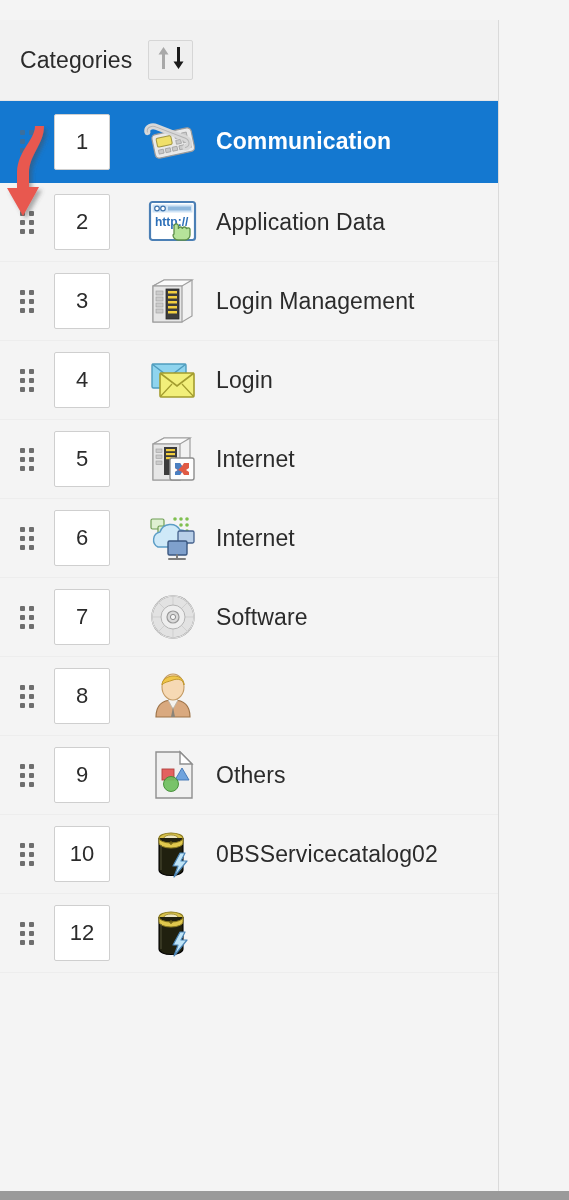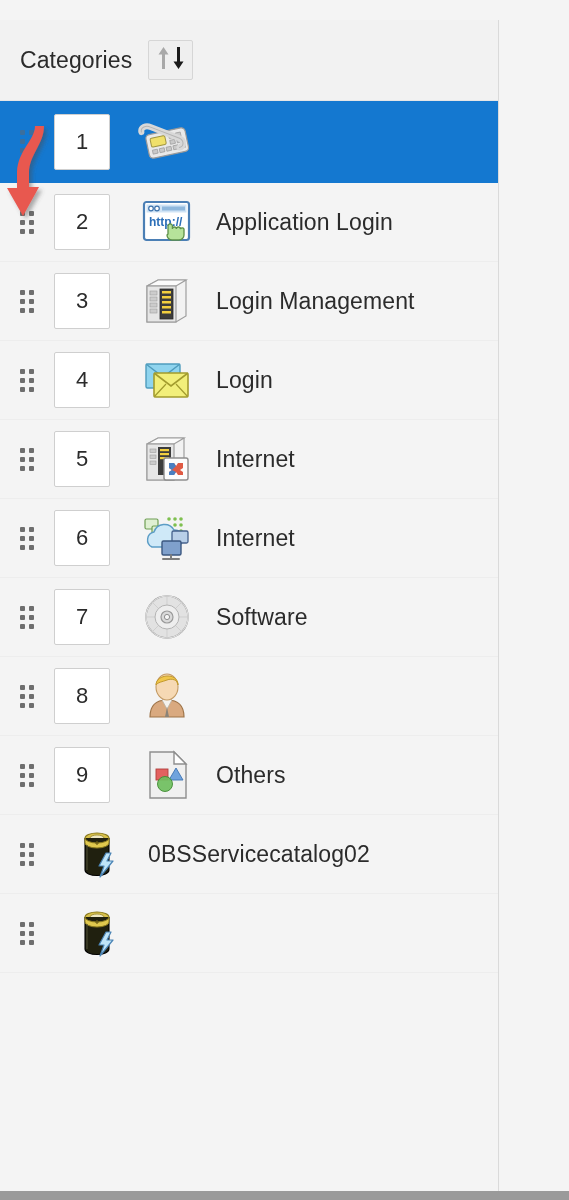--- a/index.html
+++ b/index.html
@@ -117,20 +117,21 @@
   }
 
   
   .icon-cell {
     flex: none;
     width: 70px;
     height: 60px;
     margin-left: 28px;
     display: flex;
     align-items: center;
+    justify-content: center;
   }
   .icon-cell svg { display: block; }
 
   .row-label {
     font-size: 23px;
     color: #2b2b2b;
     margin-left: 8px;
     white-space: nowrap;
     letter-spacing: 0.1px;
   }
@@ -207,20 +208,21 @@
                   <rect x="20" y="34" width="5" height="4"></rect>
                <rect x="27" y="34" width="5" height="4"></rect>
                   <rect x="34" y="34" width="5" height="4"></rect>
                <rect x="41" y="34" width="5" height="4"></rect>
              </g>
              <path d="M6 14 C6 9, 12 8, 16 11 L42 28 C46 31, 45 37, 40 37" fill="none" stroke="#d8d8d8" stroke-width="6" stroke-linecap="round"></path>
              <path d="M6 14 C6 9, 12 8, 16 11 L42 28 C46 31, 45 37, 40 37" fill="none" stroke="#b4b4b4" stroke-width="1" stroke-linecap="round"></path>
            </g>
             </svg>
           </div>
+          <div class="row-label">Communication</div>
         </div>
         <div class="row">
           <div class="drag-handle">
             <i></i>
             <i></i>
             <i></i>
             <i></i>
             <i></i>
             <i></i>
           </div>
@@ -231,21 +233,21 @@
            <rect x="8.5" y="11.5" width="40" height="8" fill="#cfe3f5"></rect>
            <circle cx="13" cy="15.5" r="2.3" fill="#ffffff" stroke="#3c72ac" stroke-width="1.2"></circle>
            <circle cx="19" cy="15.5" r="2.3" fill="#ffffff" stroke="#3c72ac" stroke-width="1.2"></circle>
            <rect x="24" y="13.5" width="23" height="4" fill="#8fb8dd"></rect>
            <text x="11" y="33" font-family="Liberation Sans, sans-serif" font-size="12" font-weight="bold" fill="#2c6fb8">http://</text>
            <g transform="translate(26,27)">
              <path d="M4 14 L4 6 a2.2 2.2 0 1 1 4.4 0 L8.4 9 a2 2 0 0 1 4 0 a2 2 0 0 1 4 0 a2 2 0 0 1 3.6 0 l0 6 a5 5 0 0 1 -5 5 l-7 0 a5 5 0 0 1 -5 -5 z" fill="#b6e39a" stroke="#5d8f48" stroke-width="1.3"></path>
            </g>
             </svg>
           </div>
-          <div class="row-label">Application Login</div>
+          <div class="row-label">Application Data</div>
         </div>
         <div class="row">
           <div class="drag-handle">
             <i></i>
             <i></i>
             <i></i>
             <i></i>
             <i></i>
             <i></i>
           </div>
@@ -436,20 +438,21 @@
         </div>
         <div class="row">
           <div class="drag-handle">
             <i></i>
             <i></i>
             <i></i>
             <i></i>
             <i></i>
             <i></i>
           </div>
+          <div class="num-box">10</div>
           <div class="icon-cell">
             <svg width="58" height="58" viewBox="0 0 58 58">
               <ellipse cx="27" cy="13" rx="12" ry="5" fill="#d8c14a" stroke="#8a7a1f" stroke-width="1.1"></ellipse>
            <ellipse cx="27" cy="13" rx="7" ry="3" fill="#efe8c2" stroke="#9c8c38" stroke-width="0.9"></ellipse>
            <path d="M15 13 L15 45 a12 5.5 0 0 0 24 0 L39 13" fill="#20200f" stroke="#000000" stroke-width="1.1"></path>
            <path d="M15 13 a12 5 0 0 0 24 0 L39 18 a12 5 0 0 1 -24 0 Z" fill="#e0c84e" stroke="#8a7a1f" stroke-width="1"></path>
            <path d="M25 18 L29 18 M27 16 L27 20" stroke="#6b5d14" stroke-width="1.2"></path>
            <path d="M17 20 L17 45" stroke="#4e4e35" stroke-width="2" opacity="0.5"></path>
            <path d="M36 28 L29 41 L34 41 L30 52 L43 36 L37 36 L41 28 Z" fill="#bfe4f7" stroke="#4b84b5" stroke-width="1.2" stroke-linejoin="round"></path>
             </svg>
@@ -458,20 +461,21 @@
         </div>
         <div class="row">
           <div class="drag-handle">
             <i></i>
             <i></i>
             <i></i>
             <i></i>
             <i></i>
             <i></i>
           </div>
+          <div class="num-box">12</div>
           <div class="icon-cell">
             <svg width="58" height="58" viewBox="0 0 58 58">
               <ellipse cx="27" cy="13" rx="12" ry="5" fill="#d8c14a" stroke="#8a7a1f" stroke-width="1.1"></ellipse>
            <ellipse cx="27" cy="13" rx="7" ry="3" fill="#efe8c2" stroke="#9c8c38" stroke-width="0.9"></ellipse>
            <path d="M15 13 L15 45 a12 5.5 0 0 0 24 0 L39 13" fill="#20200f" stroke="#000000" stroke-width="1.1"></path>
            <path d="M15 13 a12 5 0 0 0 24 0 L39 18 a12 5 0 0 1 -24 0 Z" fill="#e0c84e" stroke="#8a7a1f" stroke-width="1"></path>
            <path d="M25 18 L29 18 M27 16 L27 20" stroke="#6b5d14" stroke-width="1.2"></path>
            <path d="M17 20 L17 45" stroke="#4e4e35" stroke-width="2" opacity="0.5"></path>
            <path d="M36 28 L29 41 L34 41 L30 52 L43 36 L37 36 L41 28 Z" fill="#bfe4f7" stroke="#4b84b5" stroke-width="1.2" stroke-linejoin="round"></path>
             </svg>

